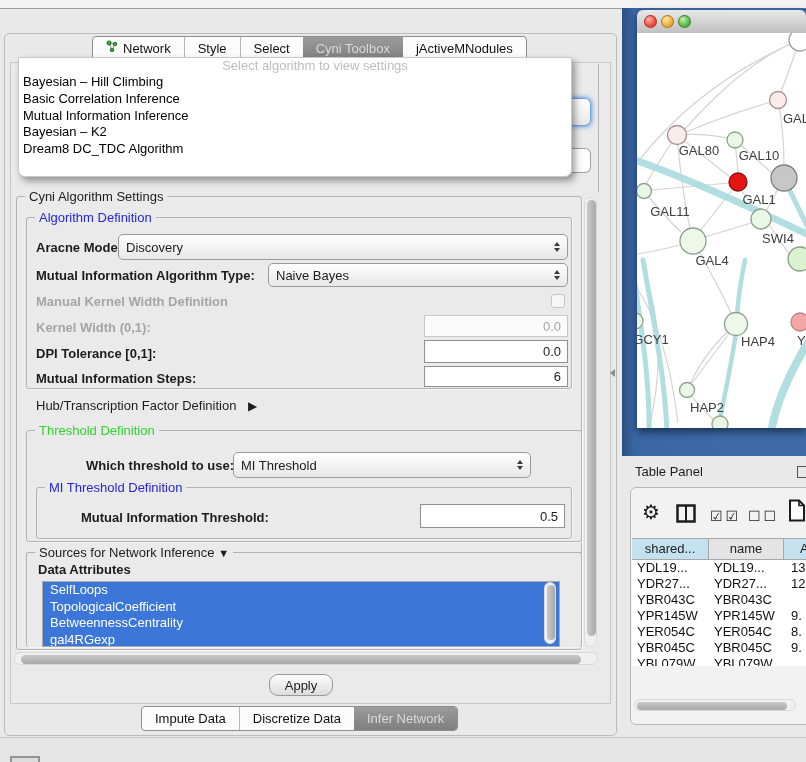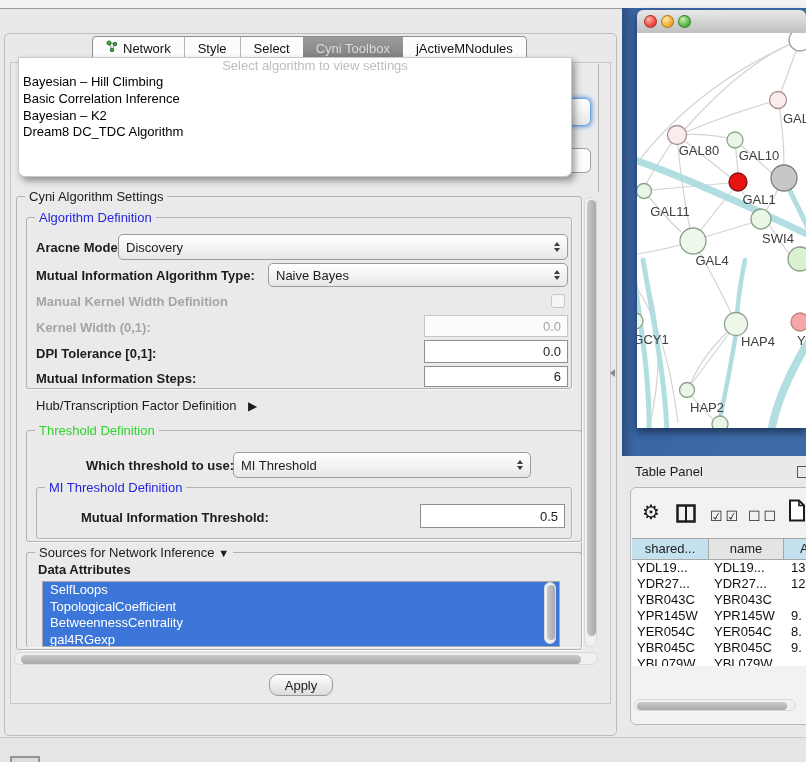--- a/index.html
+++ b/index.html
@@ -227,26 +227,38 @@
     <div class="sb-thumb" style="left:1.5px;top:2px;width:9px;height:436px;"></div>
   </div>
   <div class="sb-track" style="left:14px;top:652px;width:584px;height:13px;">
     <div class="sb-thumb h" style="left:6px;top:1.5px;width:560px;height:9px;"></div>
   </div>
 
   <div class="btn" style="left:269px;top:674px;width:64px;height:22px;">
     <span>Apply</span>
   </div>
 
+  <div class="abs tabbar" style="left:141px;top:706px;">
+      <div class="tab">
+        <span>Impute Data</span>
+      </div>
+      <div class="tab">
+        <span>Discretize Data</span>
+      </div>
+      <div class="tab sel">
+        <span>Infer Network</span>
+      </div>
+    </div>
 
   <div class="abs overlay">
     <div class="ov-placeholder">Select algorithm to view settings</div>
     <div>
         <div class="ov-item">Bayesian – Hill Climbing</div>
         <div class="ov-item">Basic Correlation Inference</div>
+        <div class="ov-item">Mutual Information Inference</div>
         <div class="ov-item">Bayesian – K2</div>
         <div class="ov-item">Dream8 DC_TDC Algorithm</div>
       </div>
   </div>
 
   <div class="abs blue-frame"></div>
   <div class="abs net-window">
     <div class="net-titlebar">
       <span class="tl red"></span>
       <span class="tl yellow"></span>

